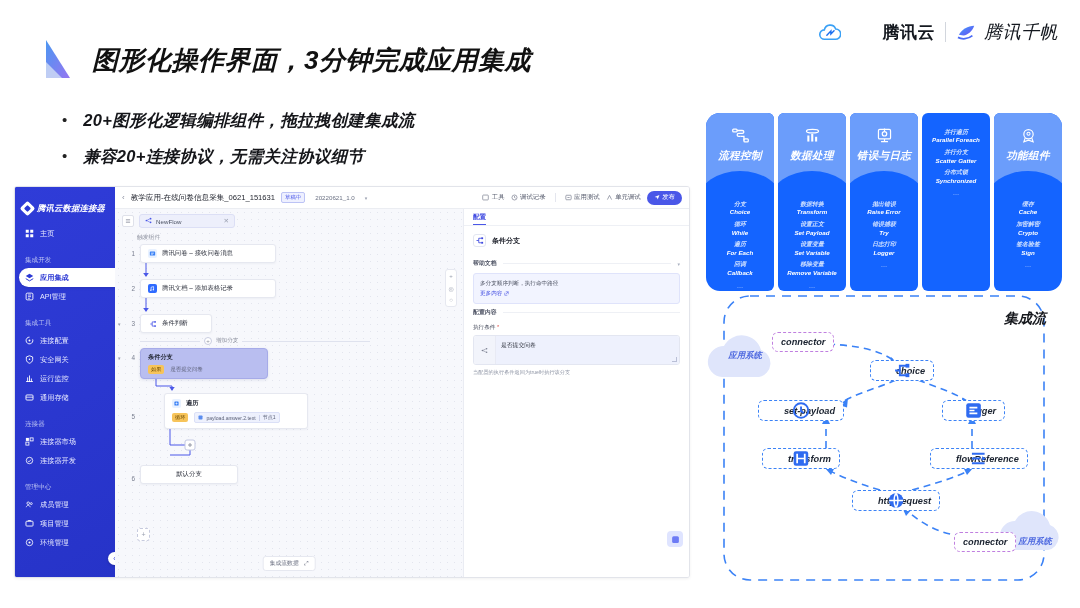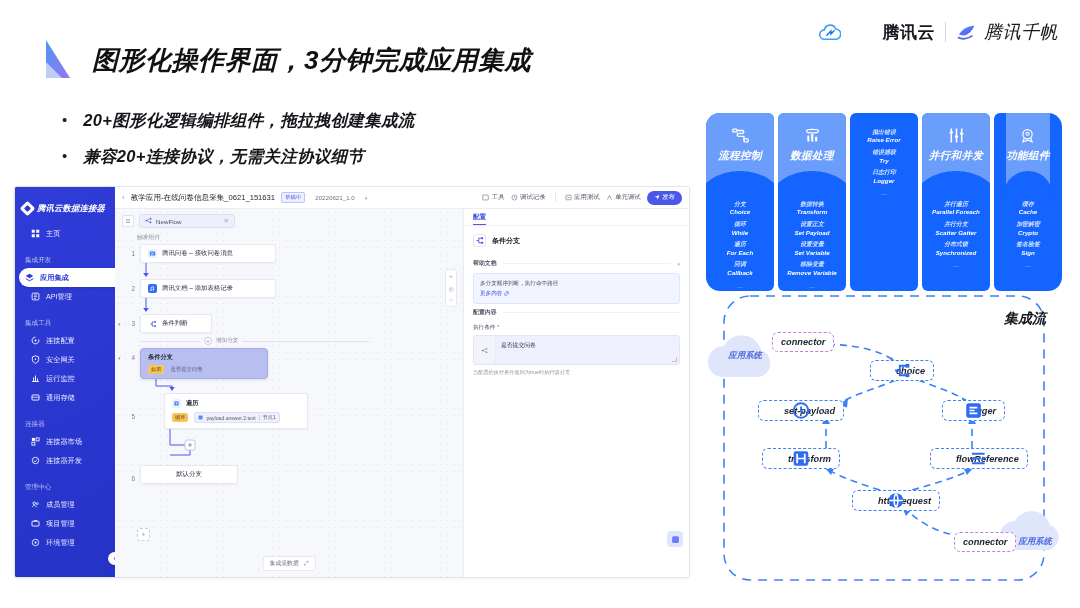--- a/index.html
+++ b/index.html
@@ -44,21 +44,21 @@
     width: 100px; background: #2b38d4;
     background-image: linear-gradient(150deg,#2f3cd8 0%,#2633c8 100%);
     color: #fff; position: relative; flex: none;
     padding-top: 8px;
   }
   .sb-logo { display: flex; align-items: center; gap: 4px; padding: 8px 6px 0 7px; }
   .sb-logo-diamond { width: 11px; height: 11px; background: #fff; transform: rotate(45deg); border-radius: 2px; position: relative; flex: none; }
   .sb-logo-diamond::after { content:""; position:absolute; inset:3px; background:#2b38d4; border-radius:1px; }
   .sb-logo-text { font-size: 8.3px; font-weight: bold; font-style: italic; letter-spacing: .2px; white-space: nowrap; }
   .sb-group { font-size: 6.6px; color: #b9c0f2; padding: 0 0 3px 10px; margin-top: 13px; }
-  .sb-item { display: flex; align-items: center; gap: 6px; height: 19px; padding-left: 16px; font-size: 7.2px; color: #e8eaff; position: relative; }
+  .sb-item { display: flex; align-items: center; gap: 6px; height: 19px; padding-left: 10px; font-size: 7.2px; color: #e8eaff; position: relative; }
   .sb-item.active {
     background: #fff; color: #2b38d4; font-weight: bold;
     border-radius: 10px 0 0 10px; margin-left: 4px; padding-left: 6px;
     box-shadow: 0 1px 3px rgba(0,0,0,.12);
   }
   .sb-icon { width: 9px; height: 9px; flex: none; display: flex; align-items: center; justify-content: center; }
   .sb-icon svg { width: 100%; height: 100%; display: block; }
   .sb-collapse {
     position: absolute; right: -6px; bottom: 12px; width: 13px; height: 13px;
     border-radius: 50%; background: #fff; color: #3b47dd; font-size: 7px;
@@ -193,21 +193,21 @@
   .card-icon { height: 22px; display: flex; align-items: center; justify-content: center; }
   .card-icon svg { width: 19px; height: 19px; }
   .card-title { font-size: 10.5px; font-weight: bold; color: #fff; font-style: italic; letter-spacing: .4px; margin-top: 3px; }
   .card-items { flex: 1; padding: 16px 2px 6px 2px; text-align: center; }
   .card-item { margin-bottom: 5px; }
   .ci-cn { font-size: 5.9px; color: #cfe0ff; font-weight: bold; font-style: italic; line-height: 1.25; }
   .ci-en { font-size: 6.2px; color: #ffffff; font-style: italic; font-weight: bold; line-height: 1.25; }
   .ci-more { font-size: 6.5px; color: #bed4ff; }
   
   .card:first-child { border-top-left-radius: 14px; border-bottom-left-radius: 14px; }
-  .card:last-child { border-top-right-radius: 14px; border-bottom-right-radius: 14px; align-items: center; }
+  .card:last-child { border-top-right-radius: 14px; border-bottom-right-radius: 14px; }
 
   
   .flowdia { position: absolute; left: 700px; top: 288px; width: 370px; height: 300px; text-align: right; }
   .flowdia svg { position: absolute; inset: 0; width: 100%; height: 100%; }
   .fd-title { position: absolute; right: 24px; top: 22px; font-size: 14px; font-weight: bold; font-style: italic; color: #16181d; }
   .fd-node {
     position: absolute; border: 1.4px dashed #3b82f6; border-radius: 6px; background: #fff;
     display: flex; align-items: center; gap: 6px; padding: 4px 8px;
     font-size: 9.2px; font-style: italic; color: #1b2330; font-weight: bold; white-space: nowrap;
   }
@@ -741,49 +741,48 @@
       </div>
       <div class="card-item">
         <div class="ci-cn">移除变量</div>
         <div class="ci-en">Remove Variable</div>
       </div>
       <div class="ci-more">…</div>
     </div>
   </div>
 
   <div class="card">
-    <div class="card-items">
-      <div class="card-item">
-        <div class="ci-cn">抛出错误</div>
-        <div class="ci-en">Raise Error</div>
-      </div>
-      <div class="card-item">
-        <div class="ci-cn">错误捕获</div>
-        <div class="ci-en">Try</div>
-      </div>
-      <div class="card-item">
-        <div class="ci-cn">日志打印</div>
-        <div class="ci-en">Logger</div>
-      </div>
-      <div class="ci-more">…</div>
-    </div>
-  </div>
-
-  <div class="card">
     <div class="card-top">
       <div class="card-icon">
         <svg viewBox="0 0 22 22">
-            <path d="M5 3v16M11 3v16M17 3v16" stroke="#fff" stroke-width="1.8"></path>
-            <rect x="3" y="6" width="4" height="2.6" rx="1.1" fill="#fff"></rect>
-            <rect x="9" y="11" width="4" height="2.6" rx="1.1" fill="#fff"></rect>
-            <rect x="15" y="7.5" width="4" height="2.6" rx="1.1" fill="#fff"></rect>
-          </svg>
-      </div>
-      <div class="card-title">并行和并发</div>
-    </div>
+            <rect x="4" y="4" width="14" height="11" rx="1.5" fill="none" stroke="#fff" stroke-width="1.4"></rect>
+            <circle cx="11" cy="9" r="2.6" fill="none" stroke="#fff" stroke-width="1.4"></circle>
+            <path d="M11 3v3M11 15v3M7 18h8" stroke="#fff" stroke-width="1.4"></path>
+          </svg>
+      </div>
+      <div class="card-title">错误与日志</div>
+    </div>
+    <div class="card-items">
+      <div class="card-item">
+        <div class="ci-cn">抛出错误</div>
+        <div class="ci-en">Raise Error</div>
+      </div>
+      <div class="card-item">
+        <div class="ci-cn">错误捕获</div>
+        <div class="ci-en">Try</div>
+      </div>
+      <div class="card-item">
+        <div class="ci-cn">日志打印</div>
+        <div class="ci-en">Logger</div>
+      </div>
+      <div class="ci-more">…</div>
+    </div>
+  </div>
+
+  <div class="card">
     <div class="card-items">
       <div class="card-item">
         <div class="ci-cn">并行遍历</div>
         <div class="ci-en">Parallel Foreach</div>
       </div>
       <div class="card-item">
         <div class="ci-cn">并行分支</div>
         <div class="ci-en">Scatter Gatter</div>
       </div>
       <div class="card-item">

